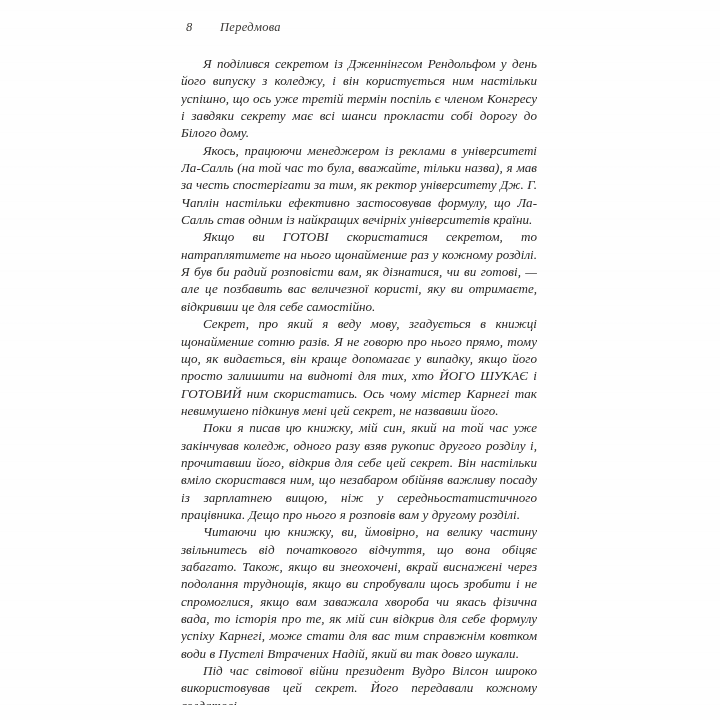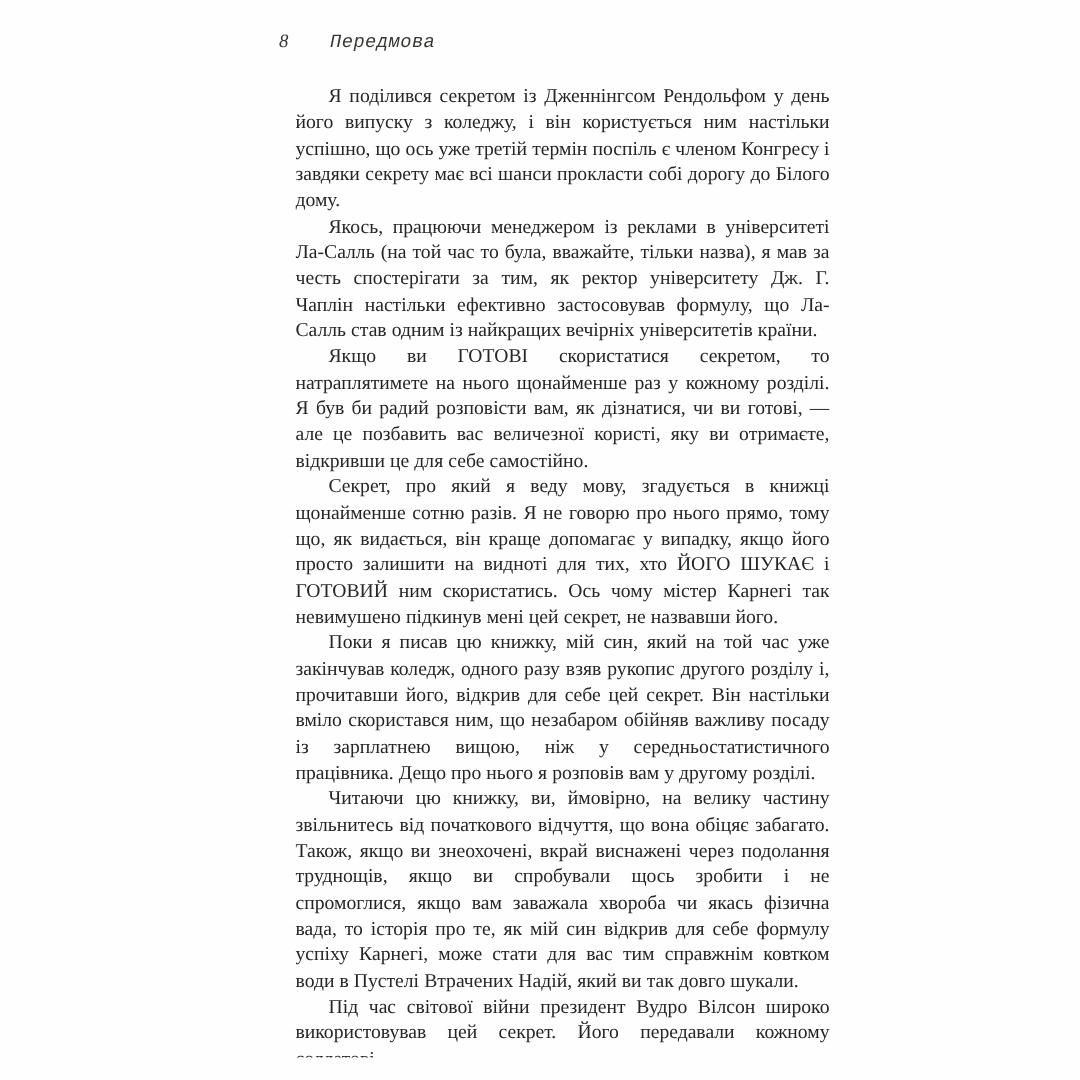--- a/index.html
+++ b/index.html
@@ -42,31 +42,31 @@
   .folio {
     width: 34px;
     flex: 0 0 34px;
     font-style: italic;
     font-size: 12.5px;
   }
   .head-title {
     font-style: italic;
     font-size: 12.5px;
     letter-spacing: .3px;
-    font-family: Liberation Mono, monospace;
   }
 
   
   .textblock {
     position: absolute;
     top: 55px;
-    left: 197px;
+    left: 181px;
     width: 356px;
     height: 650px;
     overflow: hidden;
+    font-style: italic;
   }
 
   .para {
     margin: 0 0 0 0;
     padding: 0;
     text-indent: 22px;
     text-align: justify;
     font-size: 13.1px;
     line-height: 17.35px;
     letter-spacing: 0px;

